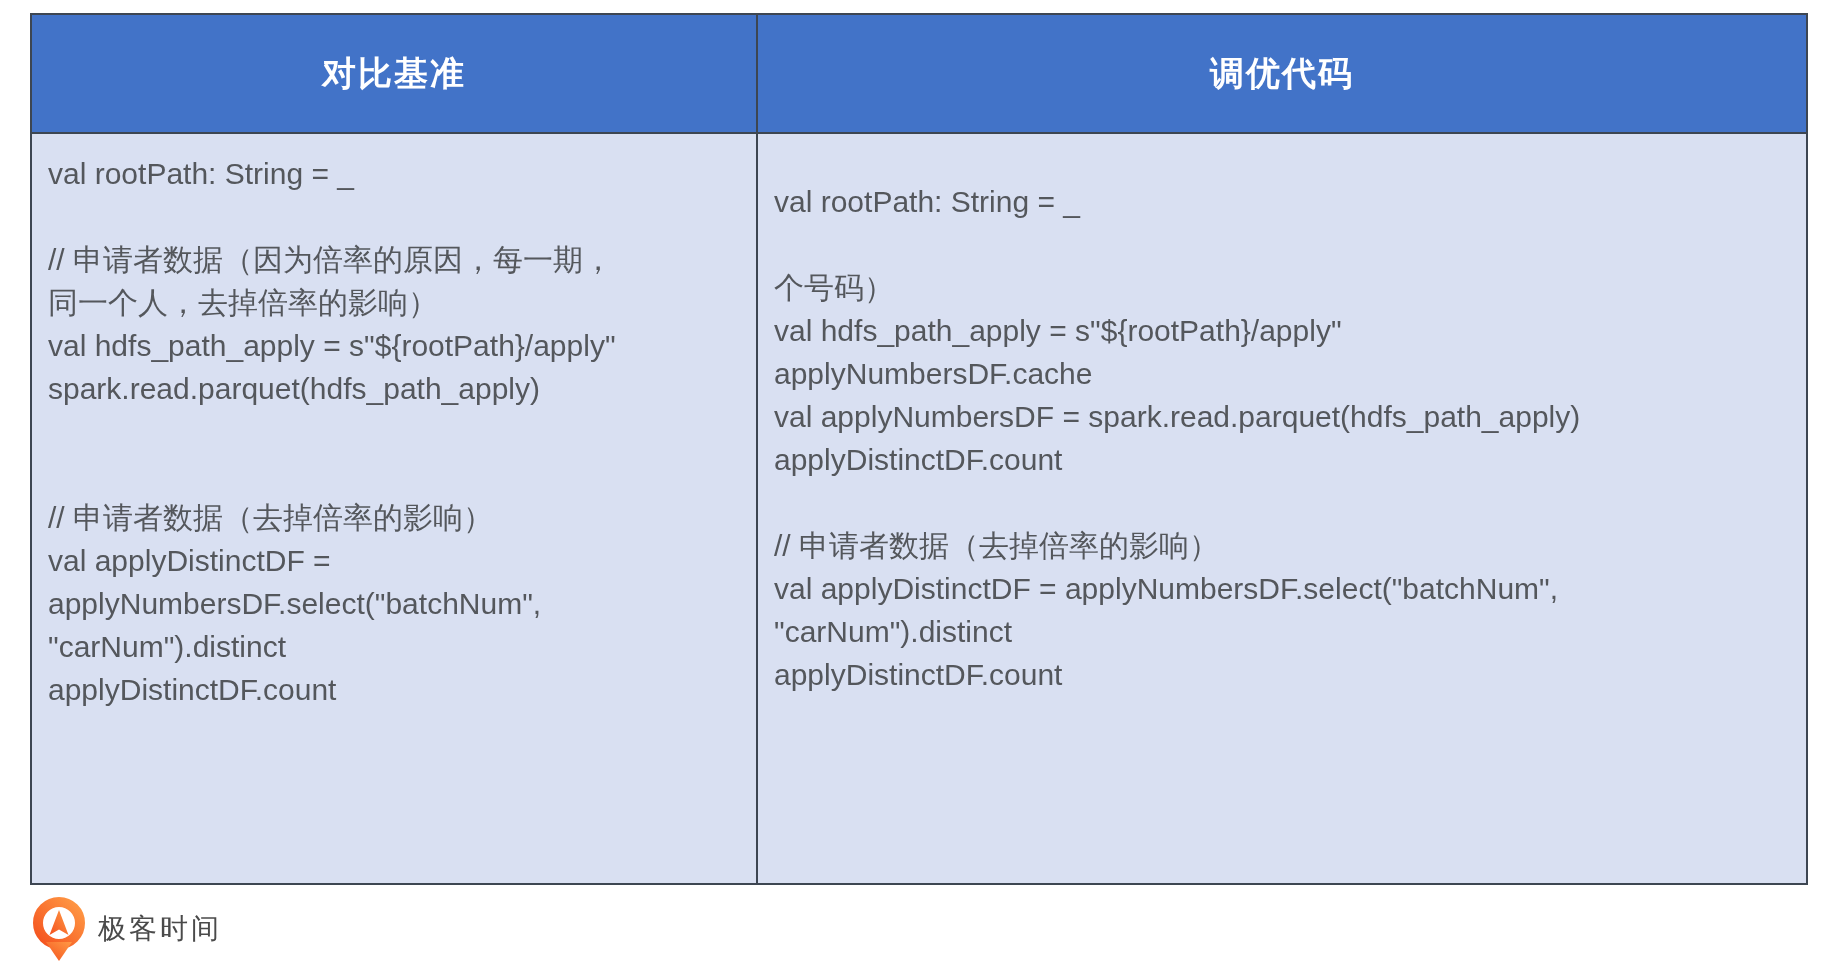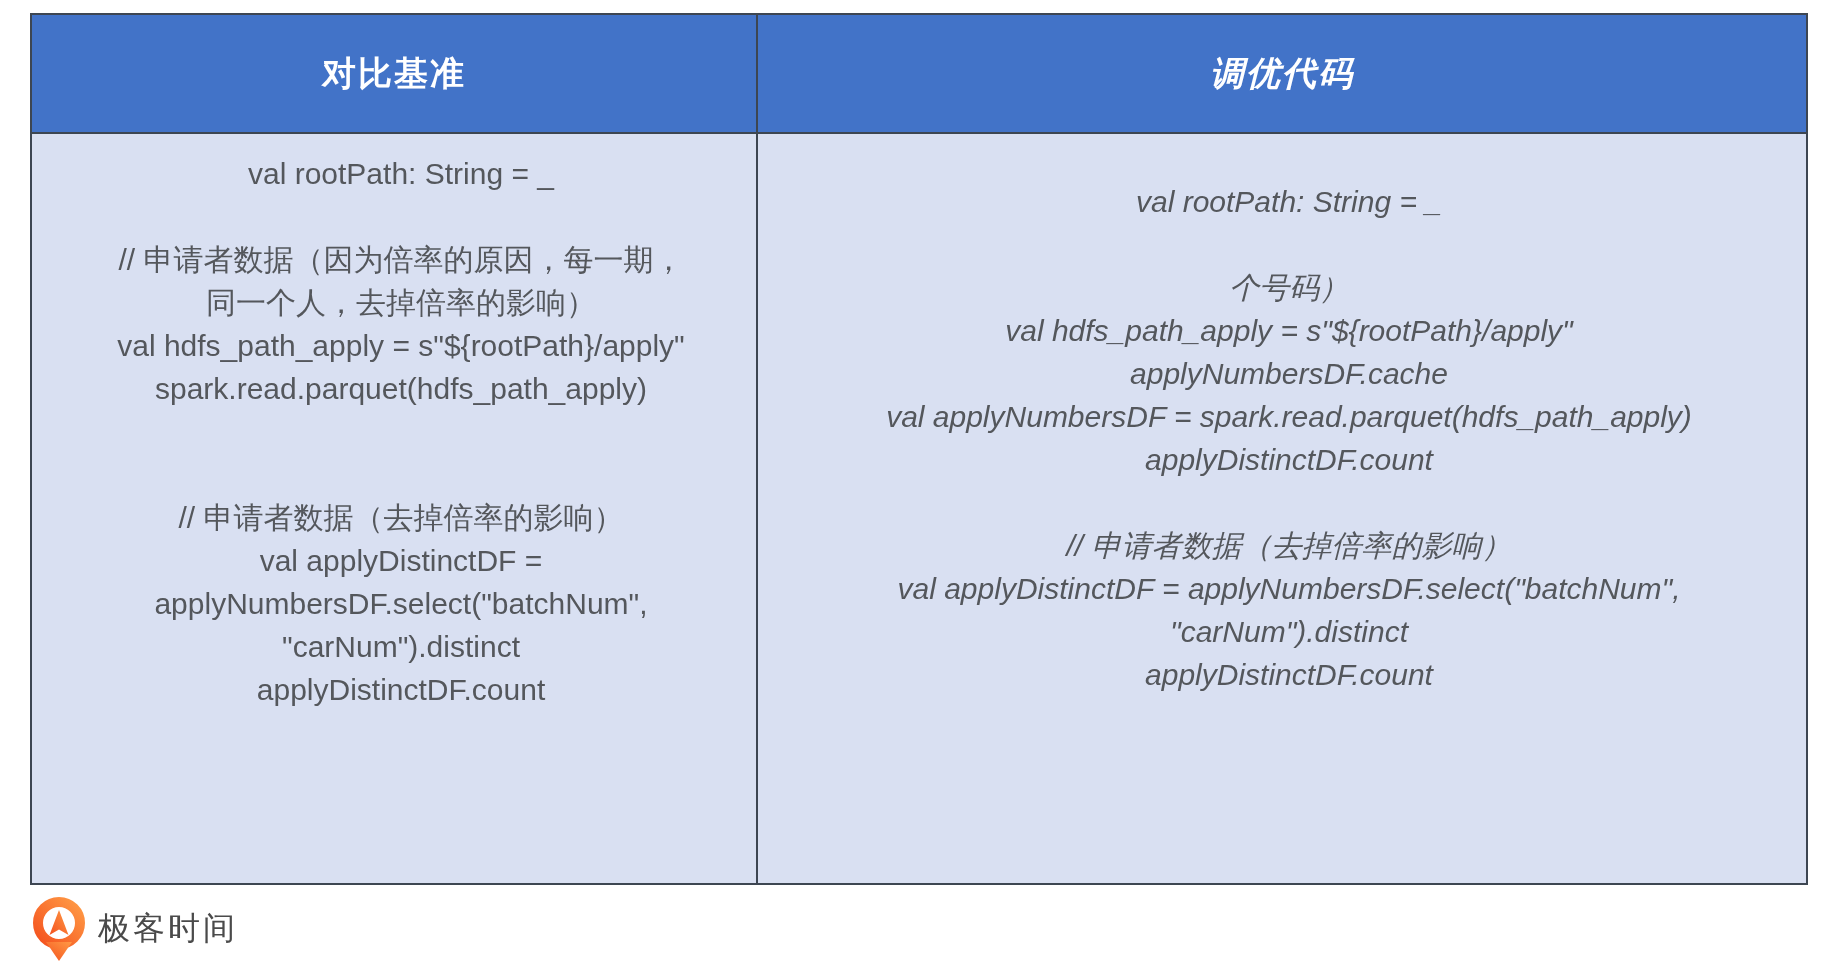--- a/index.html
+++ b/index.html
@@ -31,35 +31,35 @@
     display:flex;height:119px;flex:0 0 119px;
     background:var(--header-bg);
     border-bottom:2px solid var(--border);
   }
   .hcell{
     display:flex;align-items:center;justify-content:center;
     color:var(--header-text);
     font-size:34px;font-weight:bold;letter-spacing:2px;
   }
   .col-left{width:726px;flex:0 0 726px;border-right:2px solid var(--border);}
-  .col-right{flex:1;font-style:italic;}
-  .body-row{flex:1;display:flex;background:var(--body-bg);text-align:center;}
+  .col-right{flex:1;}
+  .body-row{flex:1;display:flex;background:var(--body-bg);}
   .bcell{overflow:hidden;}
   .code{
     font-size:30px;line-height:43px;color:var(--code-text);
   }
   .pad-left-cell{padding:18px 2px 0 16px;}
   .pad-right-cell{padding:46px 2px 0 16px;}
   .code-line{min-height:43px;white-space:pre;}
   .logo{
     position:absolute;left:30px;top:896px;
     display:flex;align-items:center;gap:10px;height:66px;
   }
   .logo-text{
-    font-size:32px;color:var(--logo-text-color);
+    font-size:28px;color:var(--logo-text-color);
     font-weight:500;letter-spacing:3px;
   }
   .logo-icon{display:block;}
 </style>
 </head>
 <body>
 
 <div class="cmp-table">
   <div class="header-row">
     <div class="hcell col-left">对比基准</div>

